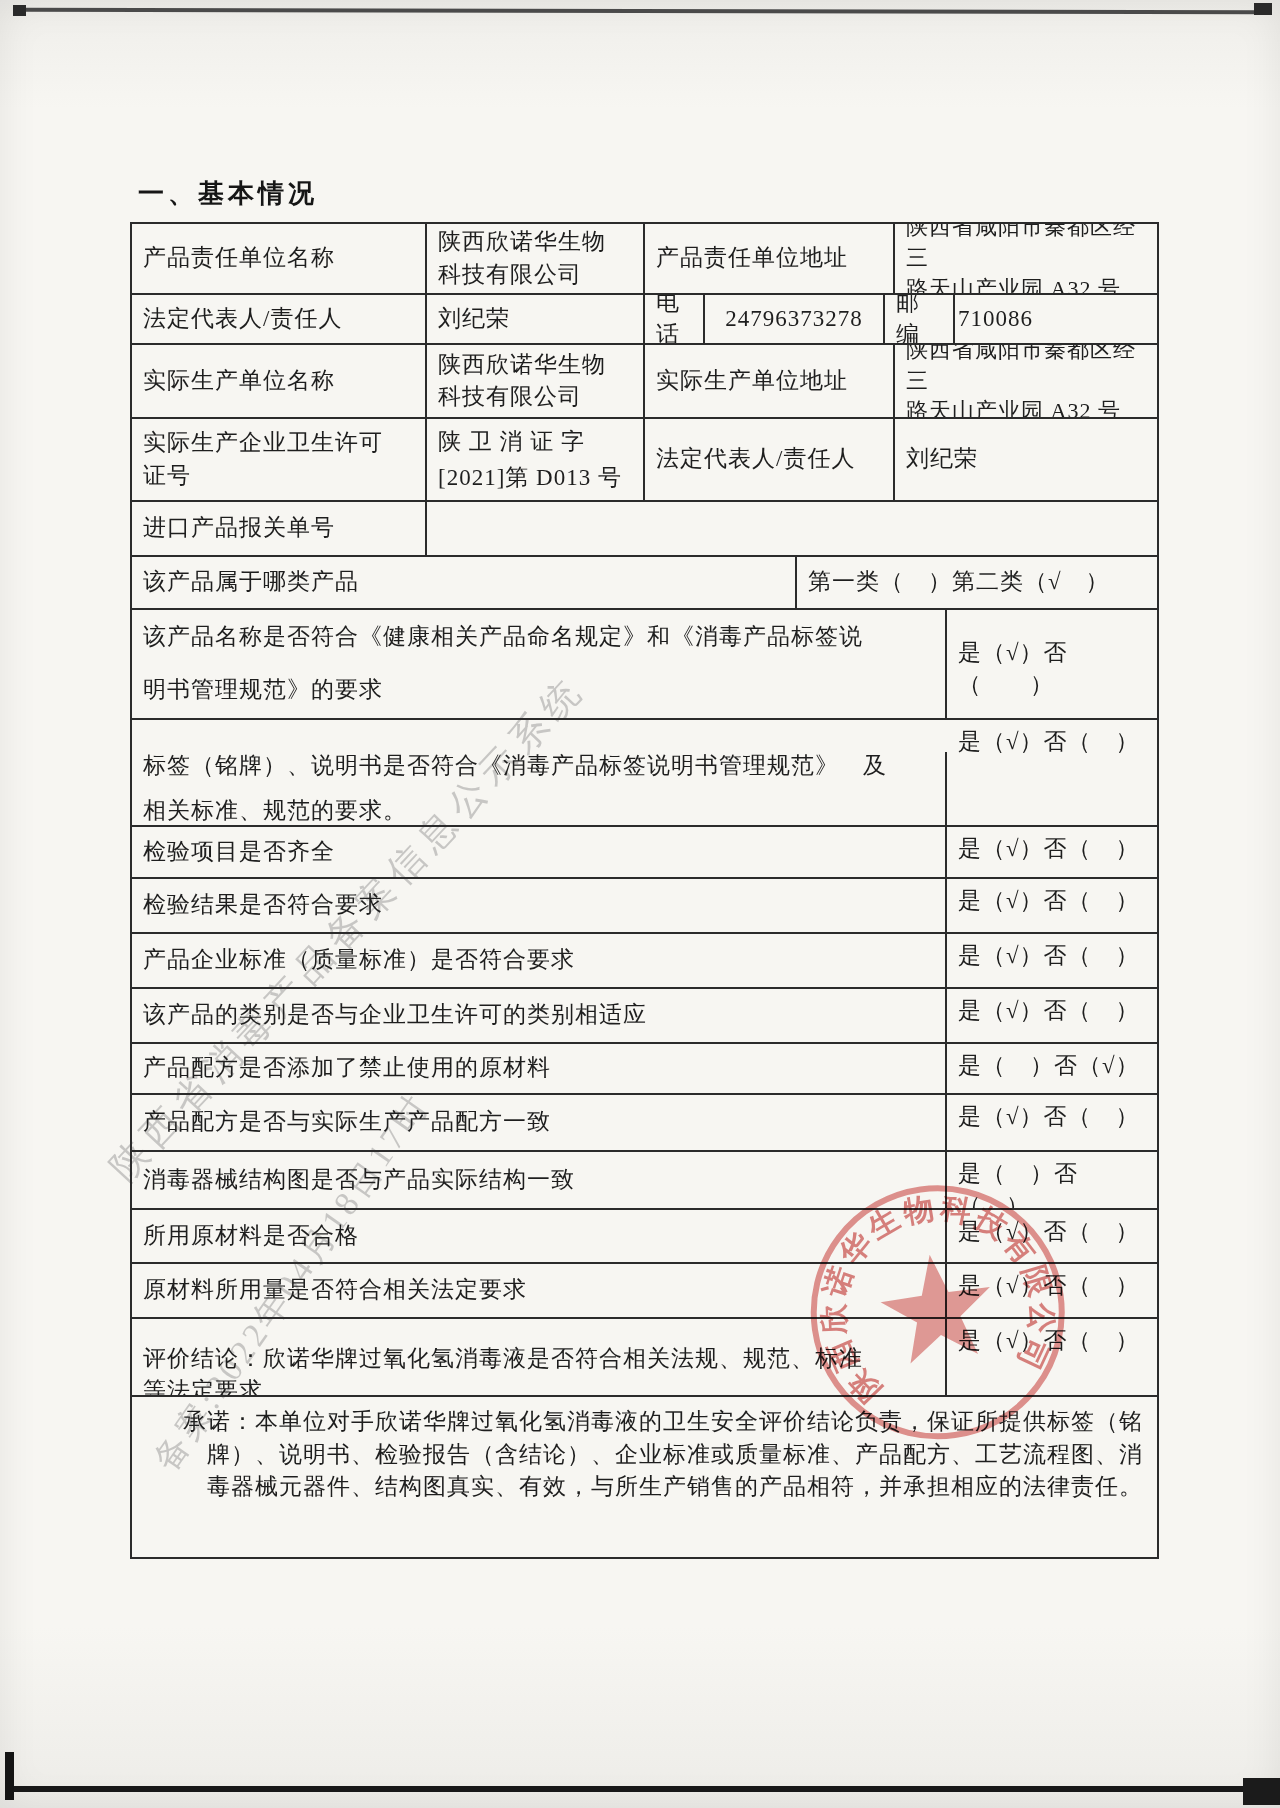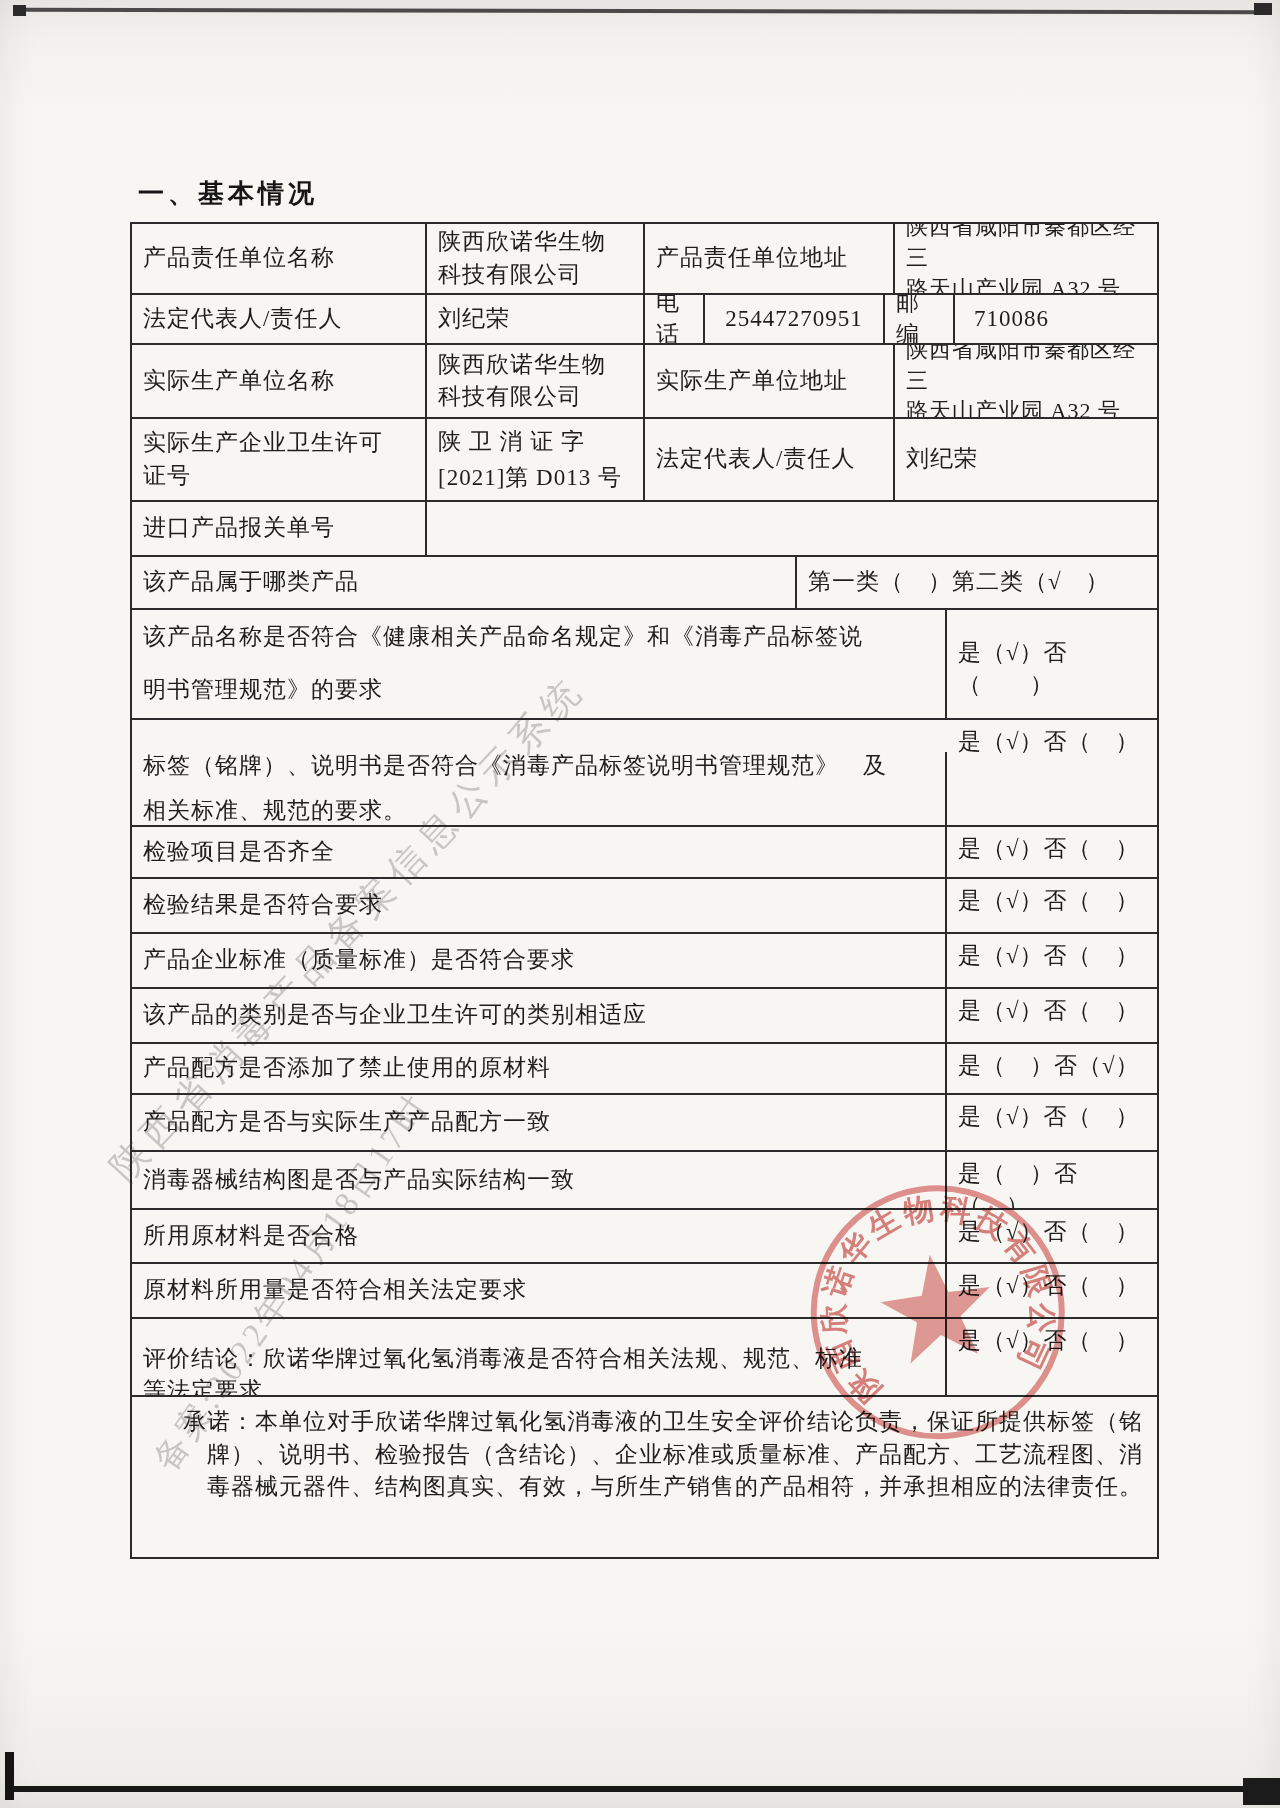--- a/index.html
+++ b/index.html
@@ -73,23 +73,23 @@
 科技有限公司</div>
       <div class="c wC">产品责任单位地址</div>
       <div class="c flex1 small last">陕西省咸阳市秦都区经三
 路天山产业园 A32 号</div>
     </div>
 
     <div class="row" style="height:50px">
       <div class="c wA">法定代表人/责任人</div>
       <div class="c wB">刘纪荣</div>
       <div class="c w-tel">电话</div>
-      <div class="c w-phone">25447270951</div>
+      <div class="c w-phone">24796373278</div>
       <div class="c w-post">邮编</div>
-      <div class="c flex1 last" style="padding-left:19px">710086</div>
+      <div class="c flex1 last" style="padding-left:3px">710086</div>
     </div>
 
     <div class="row" style="height:74px">
       <div class="c wA">实际生产单位名称</div>
       <div class="c wB">陕西欣诺华生物
 科技有限公司</div>
       <div class="c wC">实际生产单位地址</div>
       <div class="c flex1 small last">陕西省咸阳市秦都区经三
 路天山产业园 A32 号</div>
     </div>

